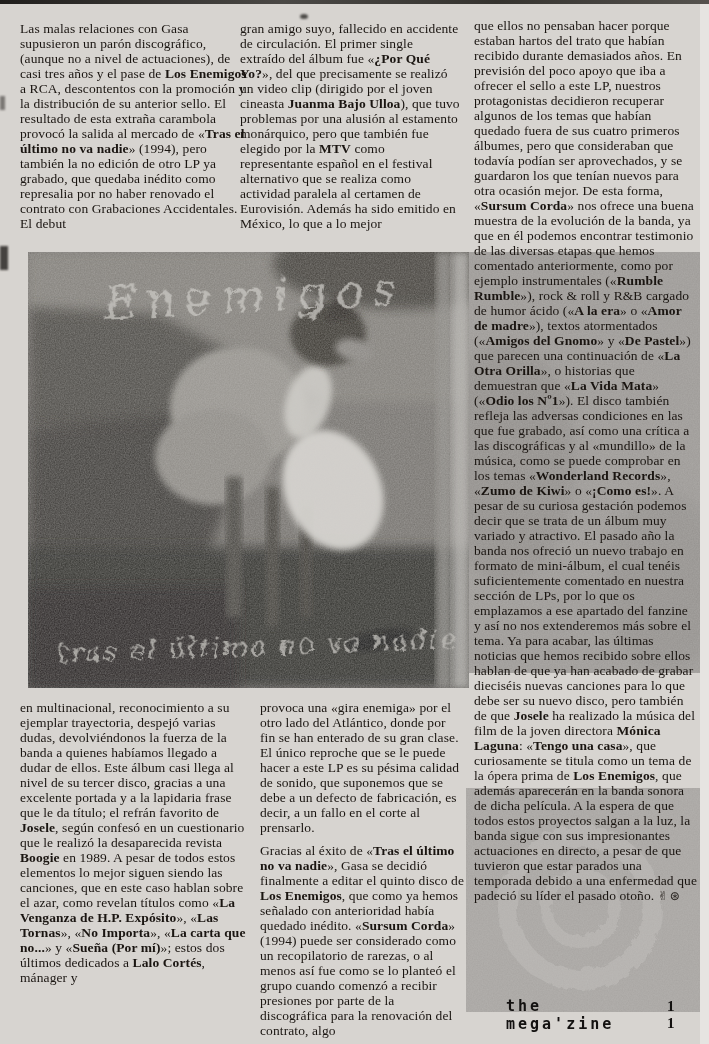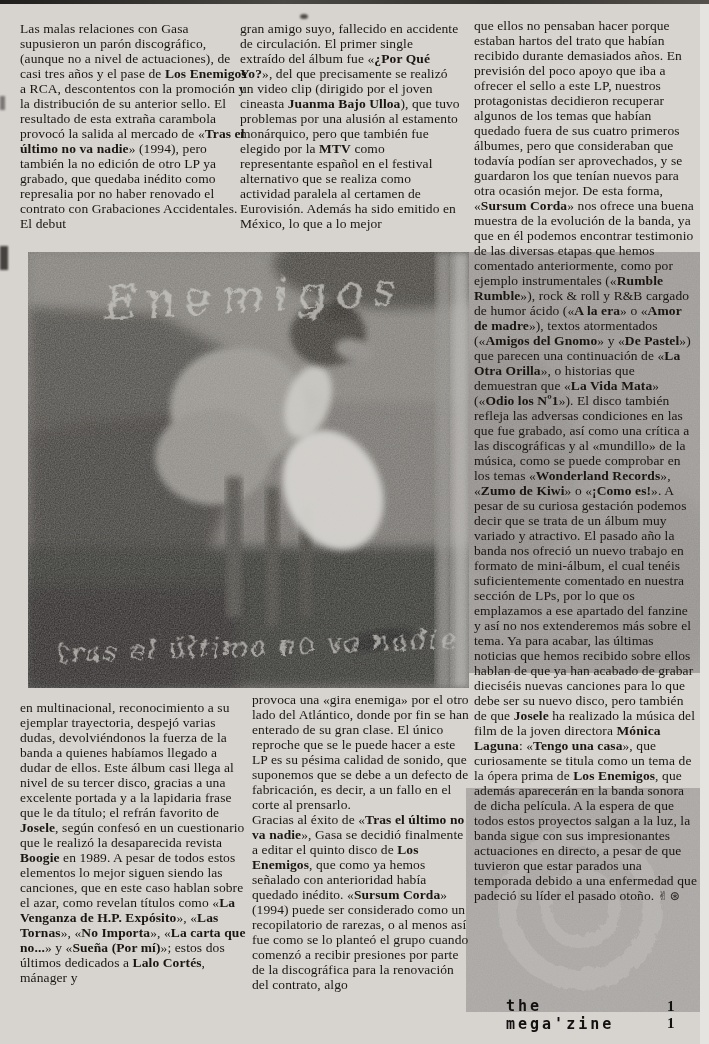--- a/index.html
+++ b/index.html
@@ -7,21 +7,21 @@
     width:709px;height:1044px;position:relative;overflow:hidden;
     background:#d7d4d0;
     color:#1a1511;
     font-family:"Liberation Serif","DejaVu Serif",serif;
   }
   .col{
     position:absolute;z-index:3;
     font-size:13.5px;line-height:15px;
     letter-spacing:0.1px;
   }
-  .col p{margin:0;}
+  .col p{margin:8px;}
   .b{font-weight:700;}
   .endmarks{font-family:"DejaVu Sans",sans-serif;font-size:12px;letter-spacing:2px;}
   #col1-top{left:20px;top:21px;width:230px;}
   #col2-top{left:240px;top:21px;width:220px;}
   #col3{left:474px;top:18px;width:224px;}
   #col1-bottom{left:20px;top:700px;width:230px;}
   #col2-bottom{left:252px;top:692px;width:220px;}
   .grayblock{position:absolute;z-index:1;display:block;}
   #gray1{left:466px;top:252px;}
   #gray2{left:466px;top:788px;}

